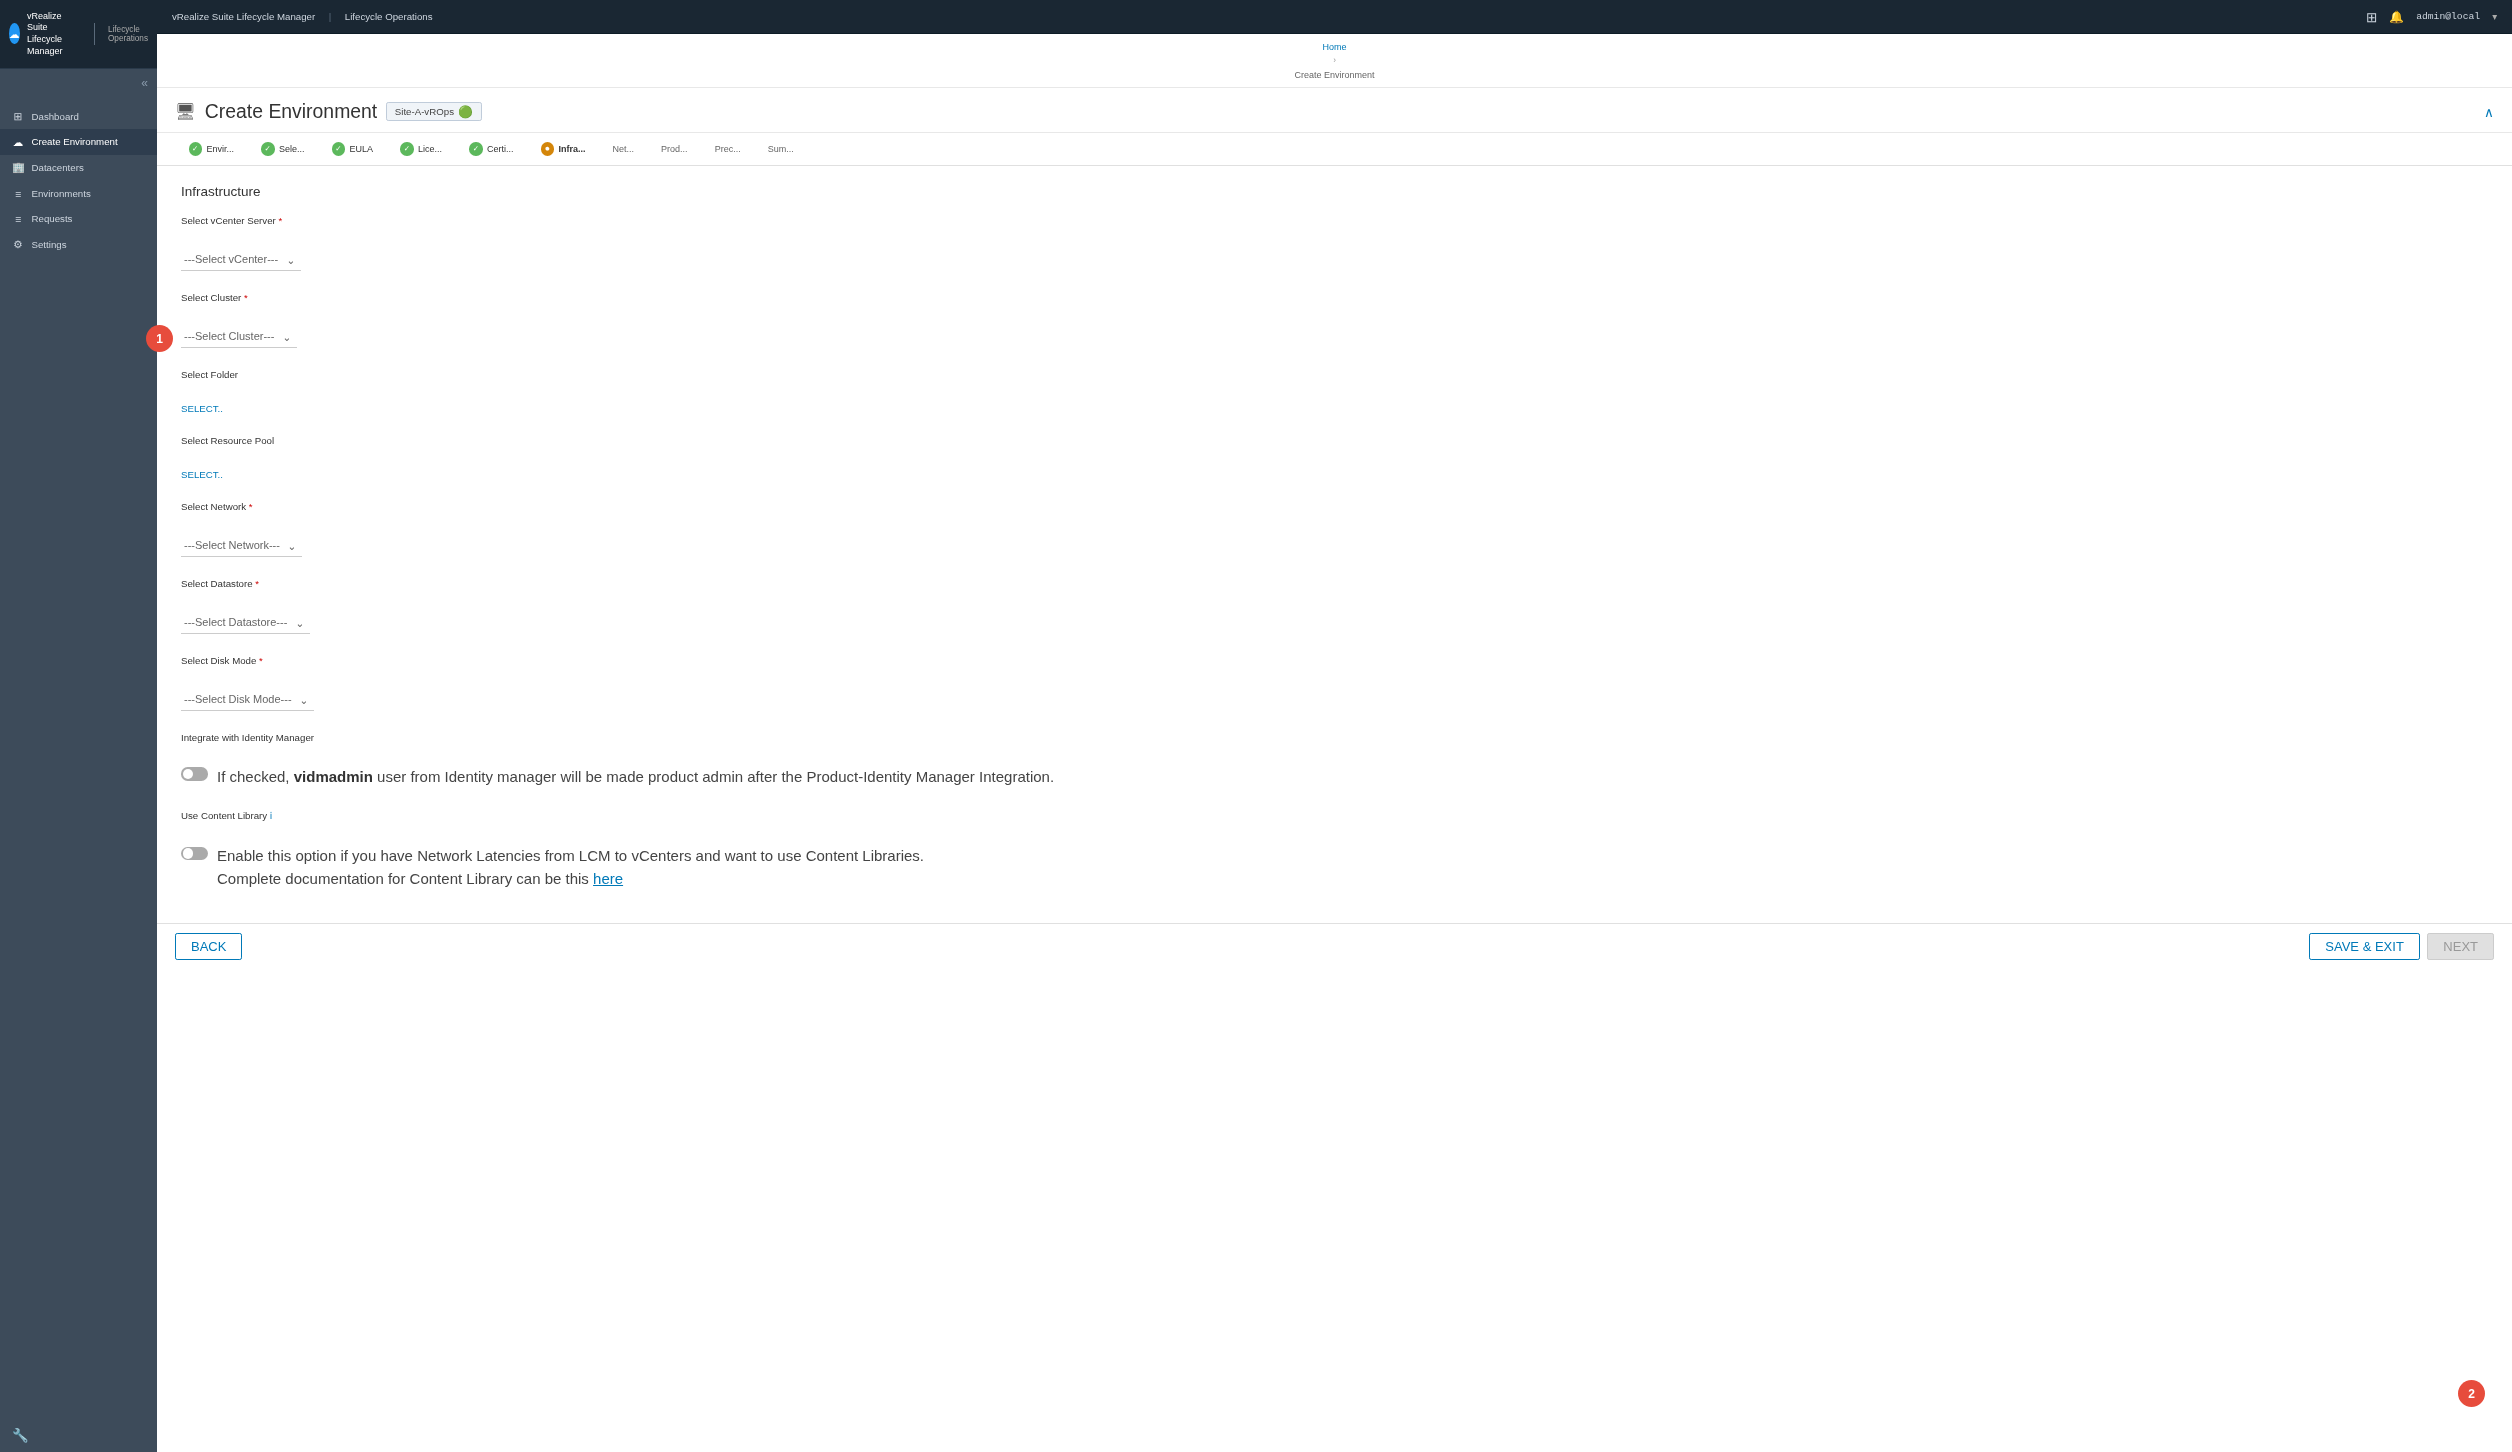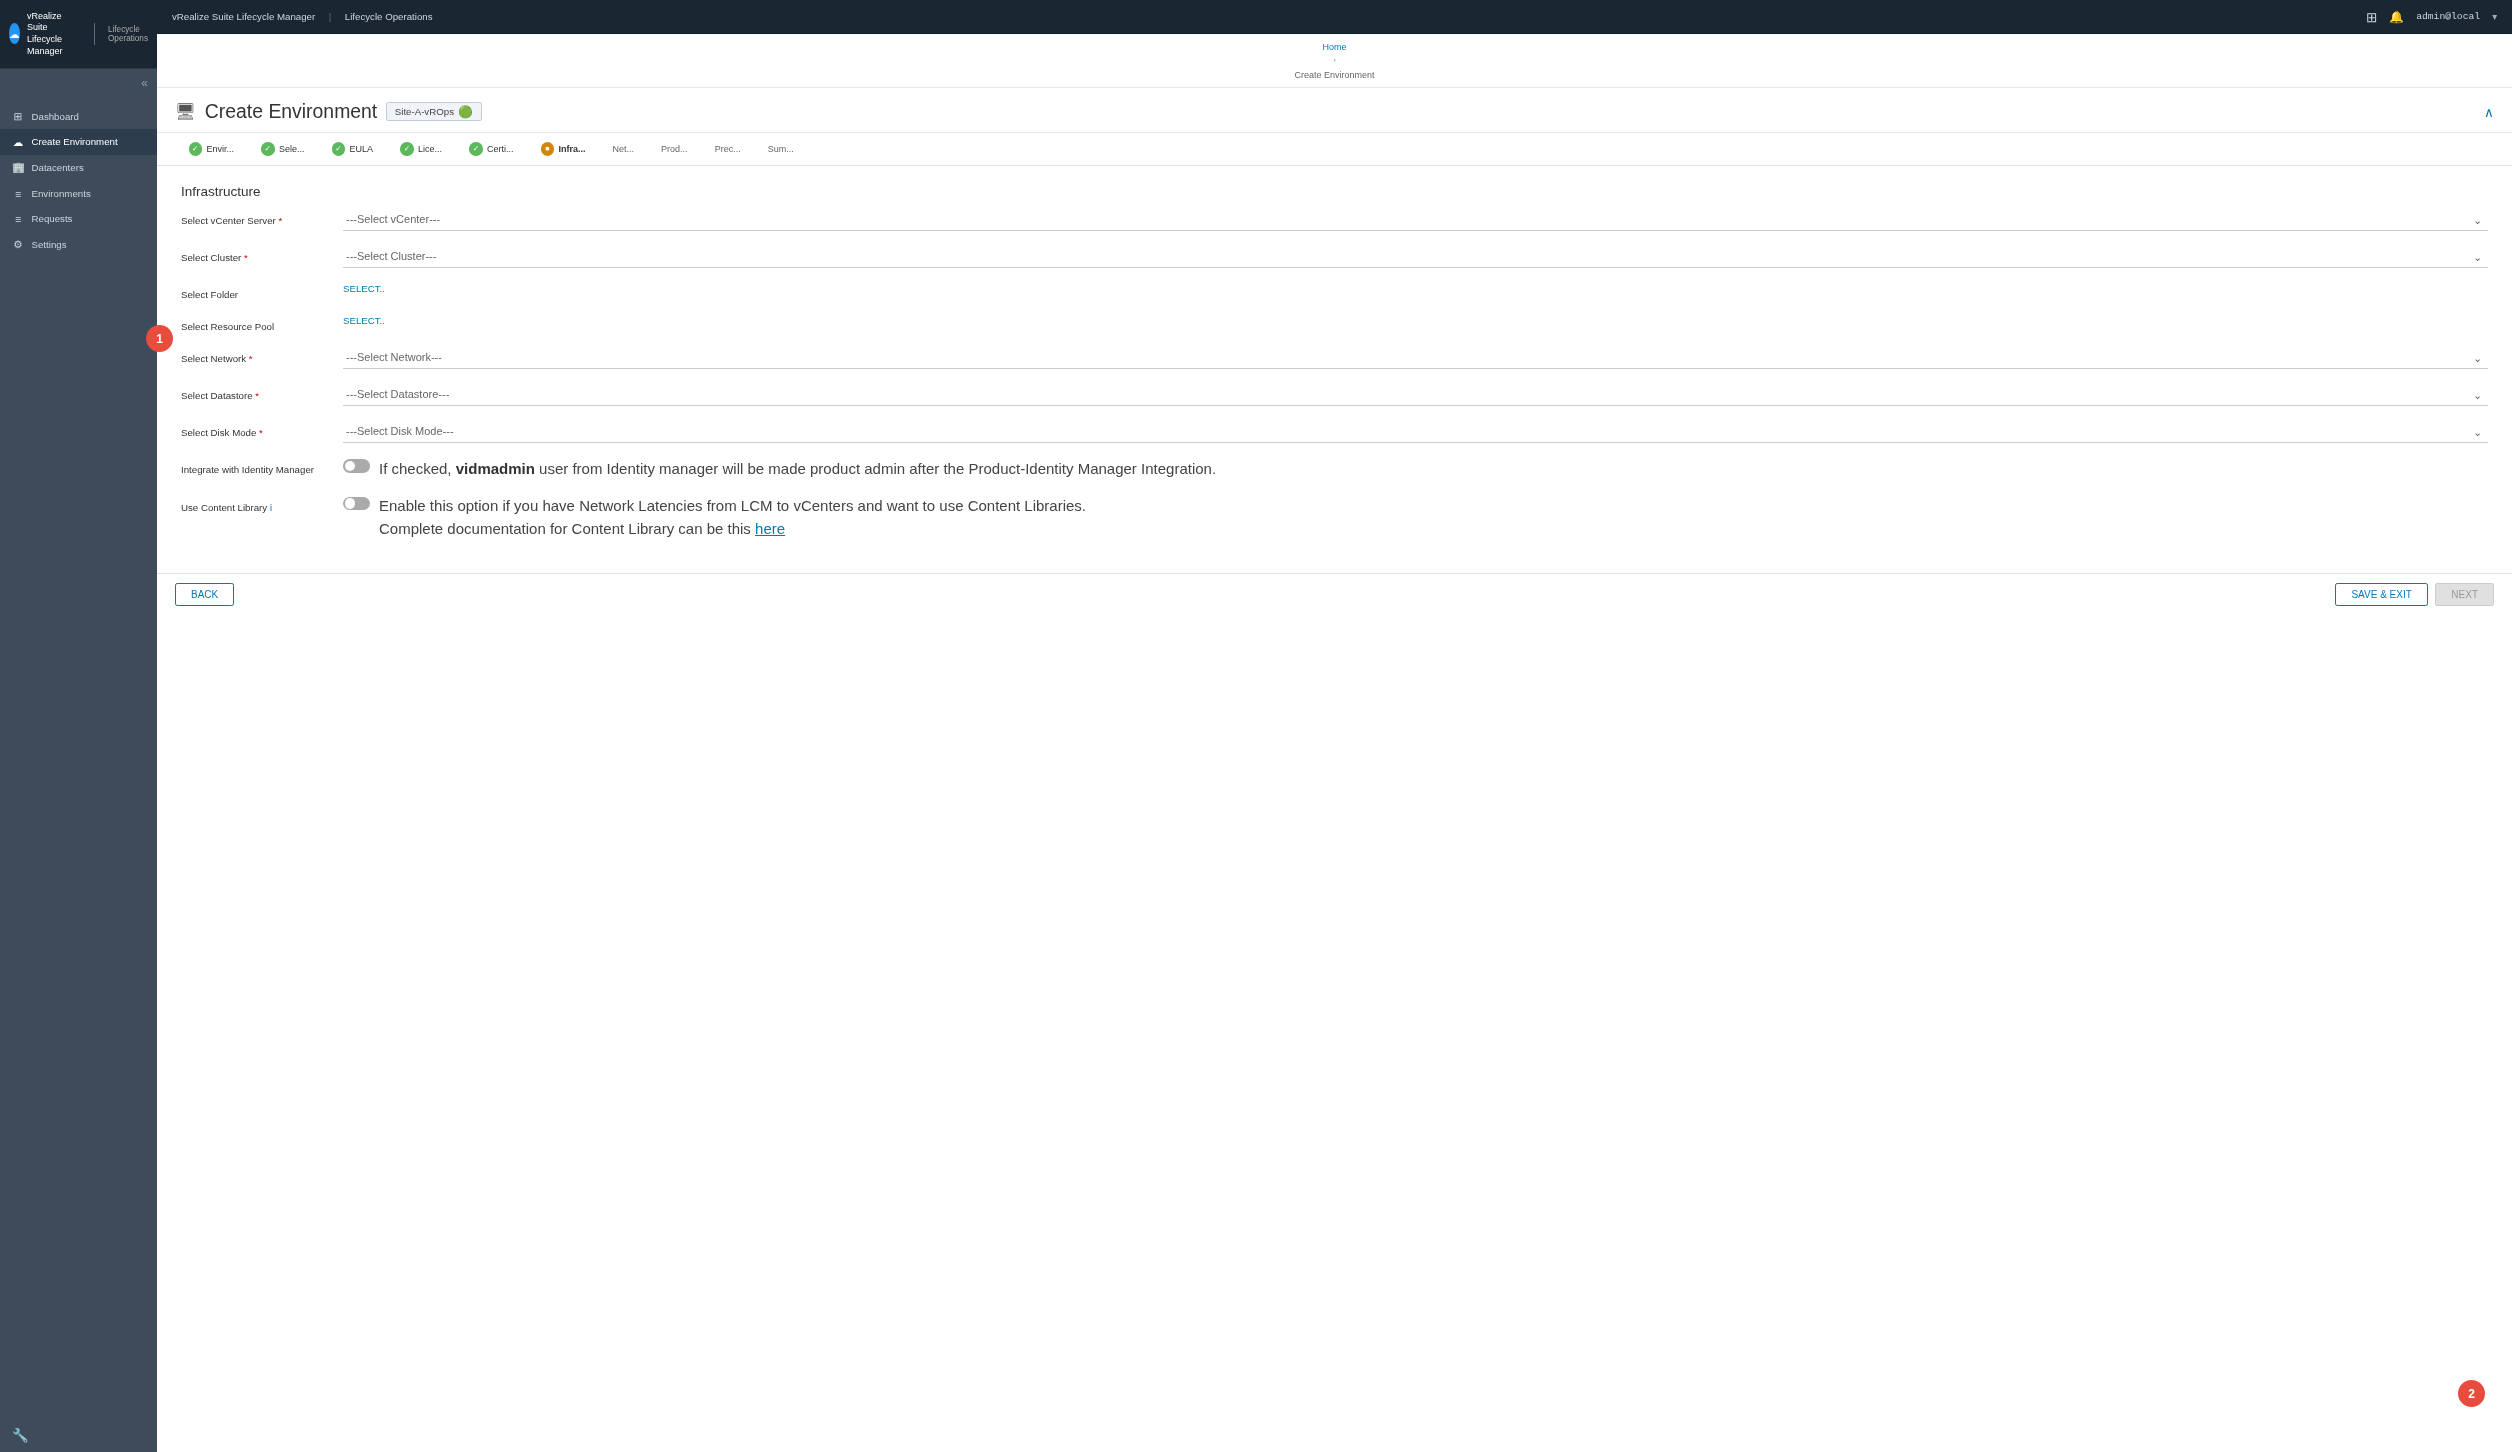--- a/index.html
+++ b/index.html
@@ -170,21 +170,22 @@
     .section-title {
       font-size: 13.5px;
       font-weight: 400;
       color: #333;
       margin-bottom: 10px;
     }
     .form-row {
       display: flex;
       align-items: flex-start;
       margin-bottom: 15px;
-      gap: 12px;
+      gap: 23px;
+      flex-direction: column;
     }
     .form-label {
       width: 150px;
       min-width: 150px;
       font-size: 9.7px;
       color: #333;
       padding-top: 6px;
       font-weight: 500;
     }
     .required::after { content: ' *'; color: #c00; }
@@ -255,21 +256,21 @@
     .footer {
       background: #fff;
       border-top: 0.7px solid #e0e0e0;
       padding: 9px 18px;
       display: flex;
       justify-content: space-between;
       align-items: center;
     }
     .btn {
       padding: 5.2px 15px;
-      font-size: 10px;
+      font-size: 13px;
       border-radius: 2.2px;
       cursor: pointer;
       font-weight: 500;
     }
     .btn-outline {
       background: #fff;
       border: 0.7px solid #0079b8;
       color: #0079b8;
     }
     .btn-primary {

